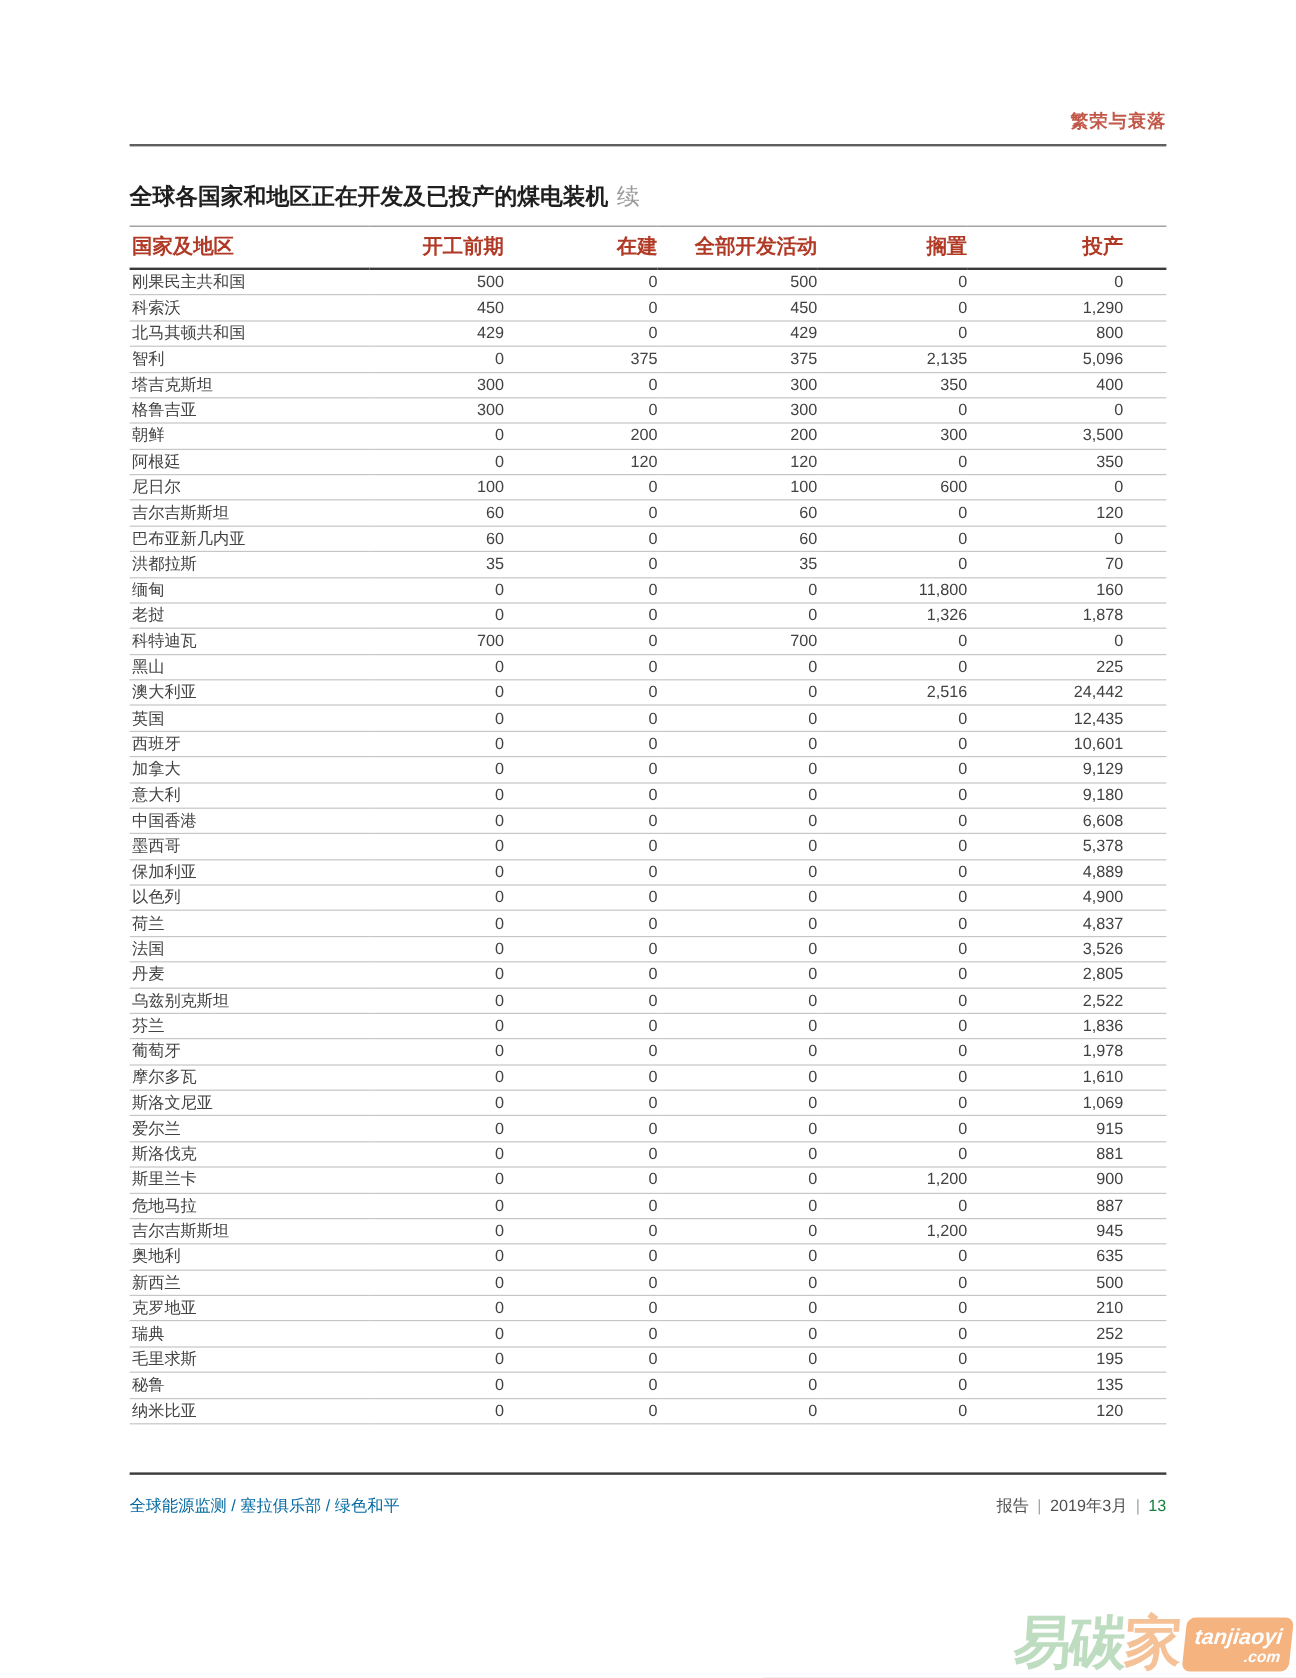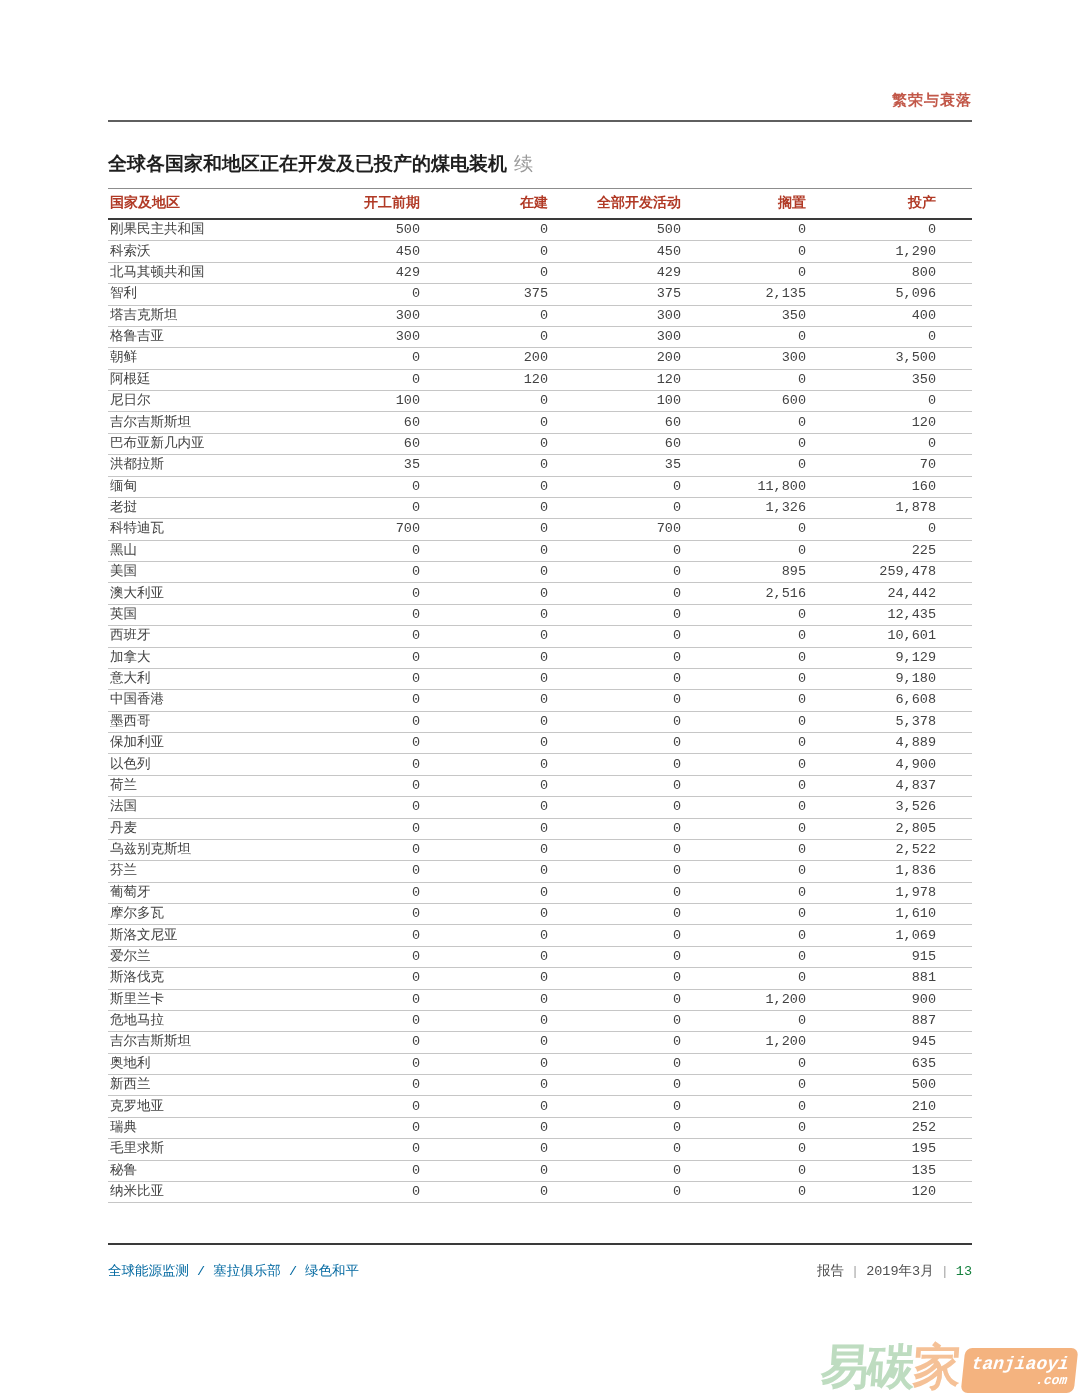--- a/index.html
+++ b/index.html
@@ -5,21 +5,20 @@
   * { margin: 0; padding: 0; box-sizing: border-box; }
   html, body { background: #e9e9e9; }
   body { font-family: "Liberation Sans", "DejaVu Sans", sans-serif; }
   .page {
     position: relative;
     width: 1080px;
     height: 1398px;
     margin: 0 auto;
     background: #ffffff;
     overflow: hidden;
-    font-family: Liberation Mono, monospace;
   }
   .content {
     padding: 94px 108px 0 108px;
   }
   .running-head {
     text-align: right;
     font-size: 15px;
     font-weight: bold;
     color: #c25849;
     letter-spacing: 1px;
@@ -44,21 +43,21 @@
   table.datatable {
     margin-top: 13px;
     width: 864px;
     border-collapse: collapse;
     table-layout: fixed;
   }
   table.datatable thead th {
     border-top: 1px solid #8d8d8d;
     border-bottom: 2px solid #3a3a3a;
     color: #b13a26;
-    font-size: 14px;
+    font-size: 17px;
     font-weight: bold;
     padding: 5px 0 6px 0;
     text-align: right;
     white-space: nowrap;
   }
   table.datatable thead th:first-child { text-align: left; padding-left: 2px; }
   table.datatable thead th:last-child { padding-right: 36px; margin-top: 20px; }
   table.datatable tbody td {
     color: #424242;
     font-size: 13.5px;
@@ -285,28 +284,20 @@
           </tr>
           <tr>
             <td>黑山</td>
             <td>0</td>
             <td>0</td>
             <td>0</td>
             <td>0</td>
             <td>225</td>
           </tr>
           <tr>
-            <td>美国</td>
-            <td>0</td>
-            <td>0</td>
-            <td>0</td>
-            <td>895</td>
-            <td>259,478</td>
-          </tr>
-          <tr>
             <td>澳大利亚</td>
             <td>0</td>
             <td>0</td>
             <td>0</td>
             <td>2,516</td>
             <td>24,442</td>
           </tr>
           <tr>
             <td>英国</td>
             <td>0</td>

